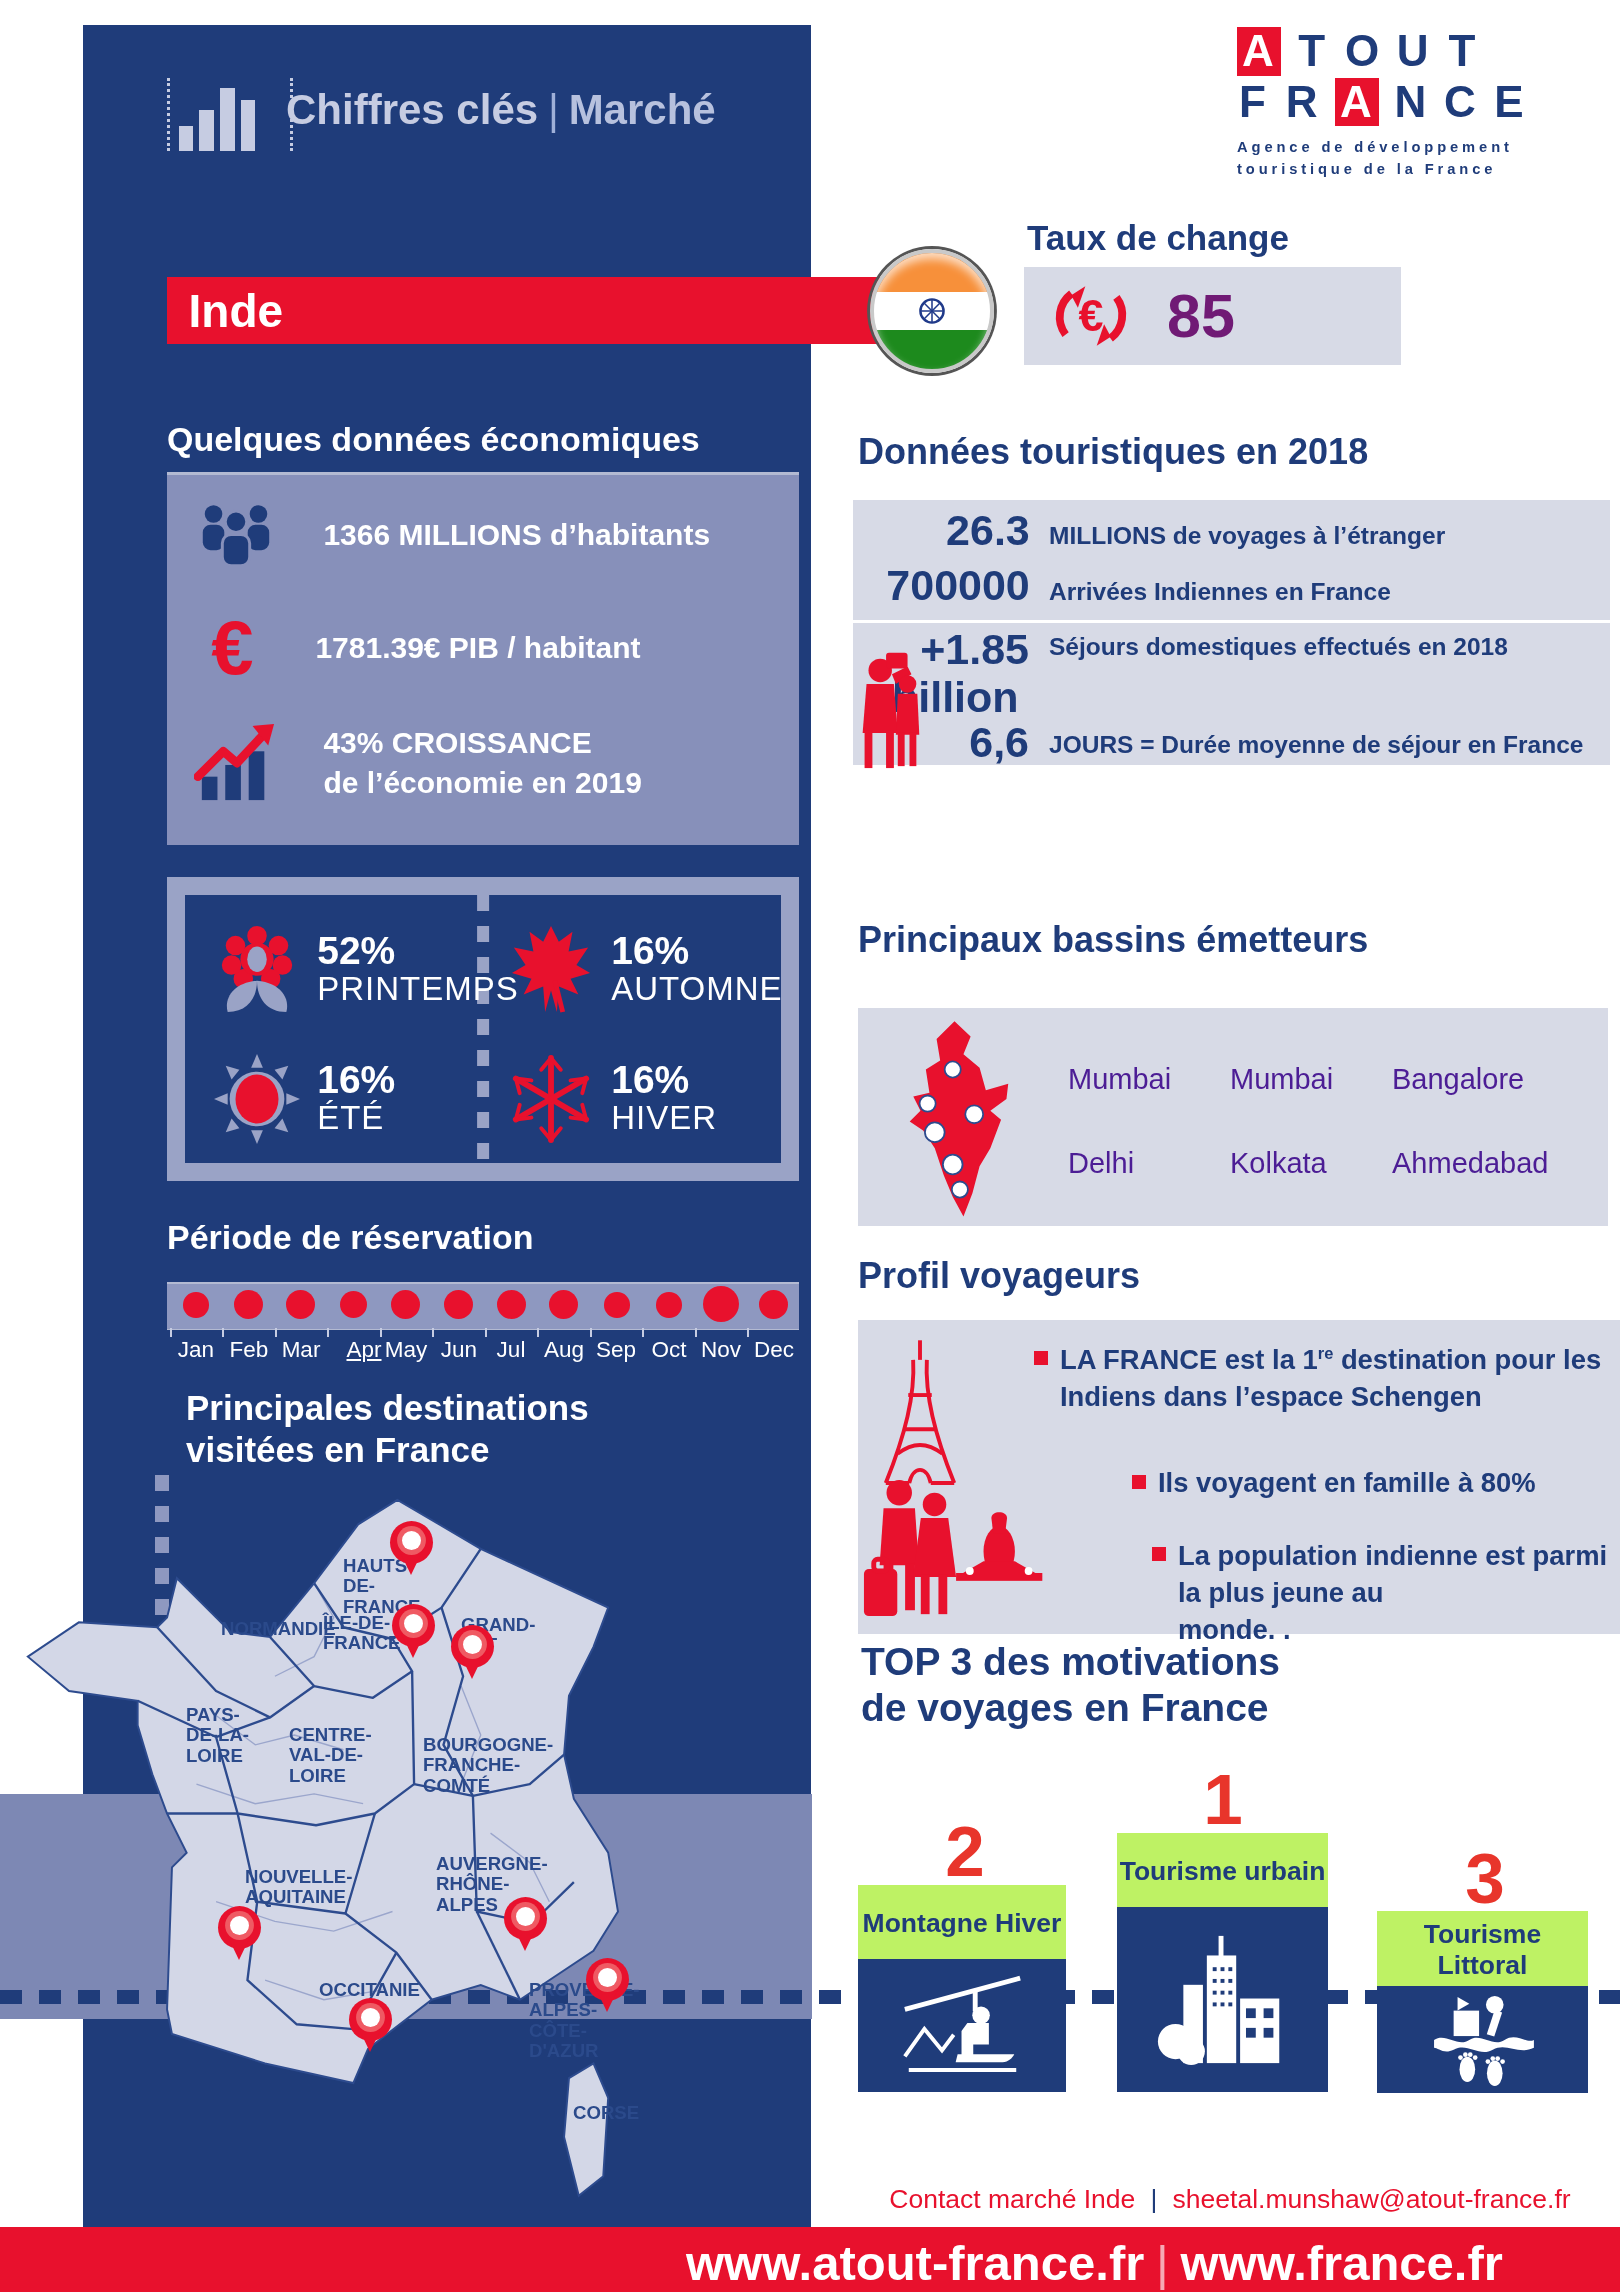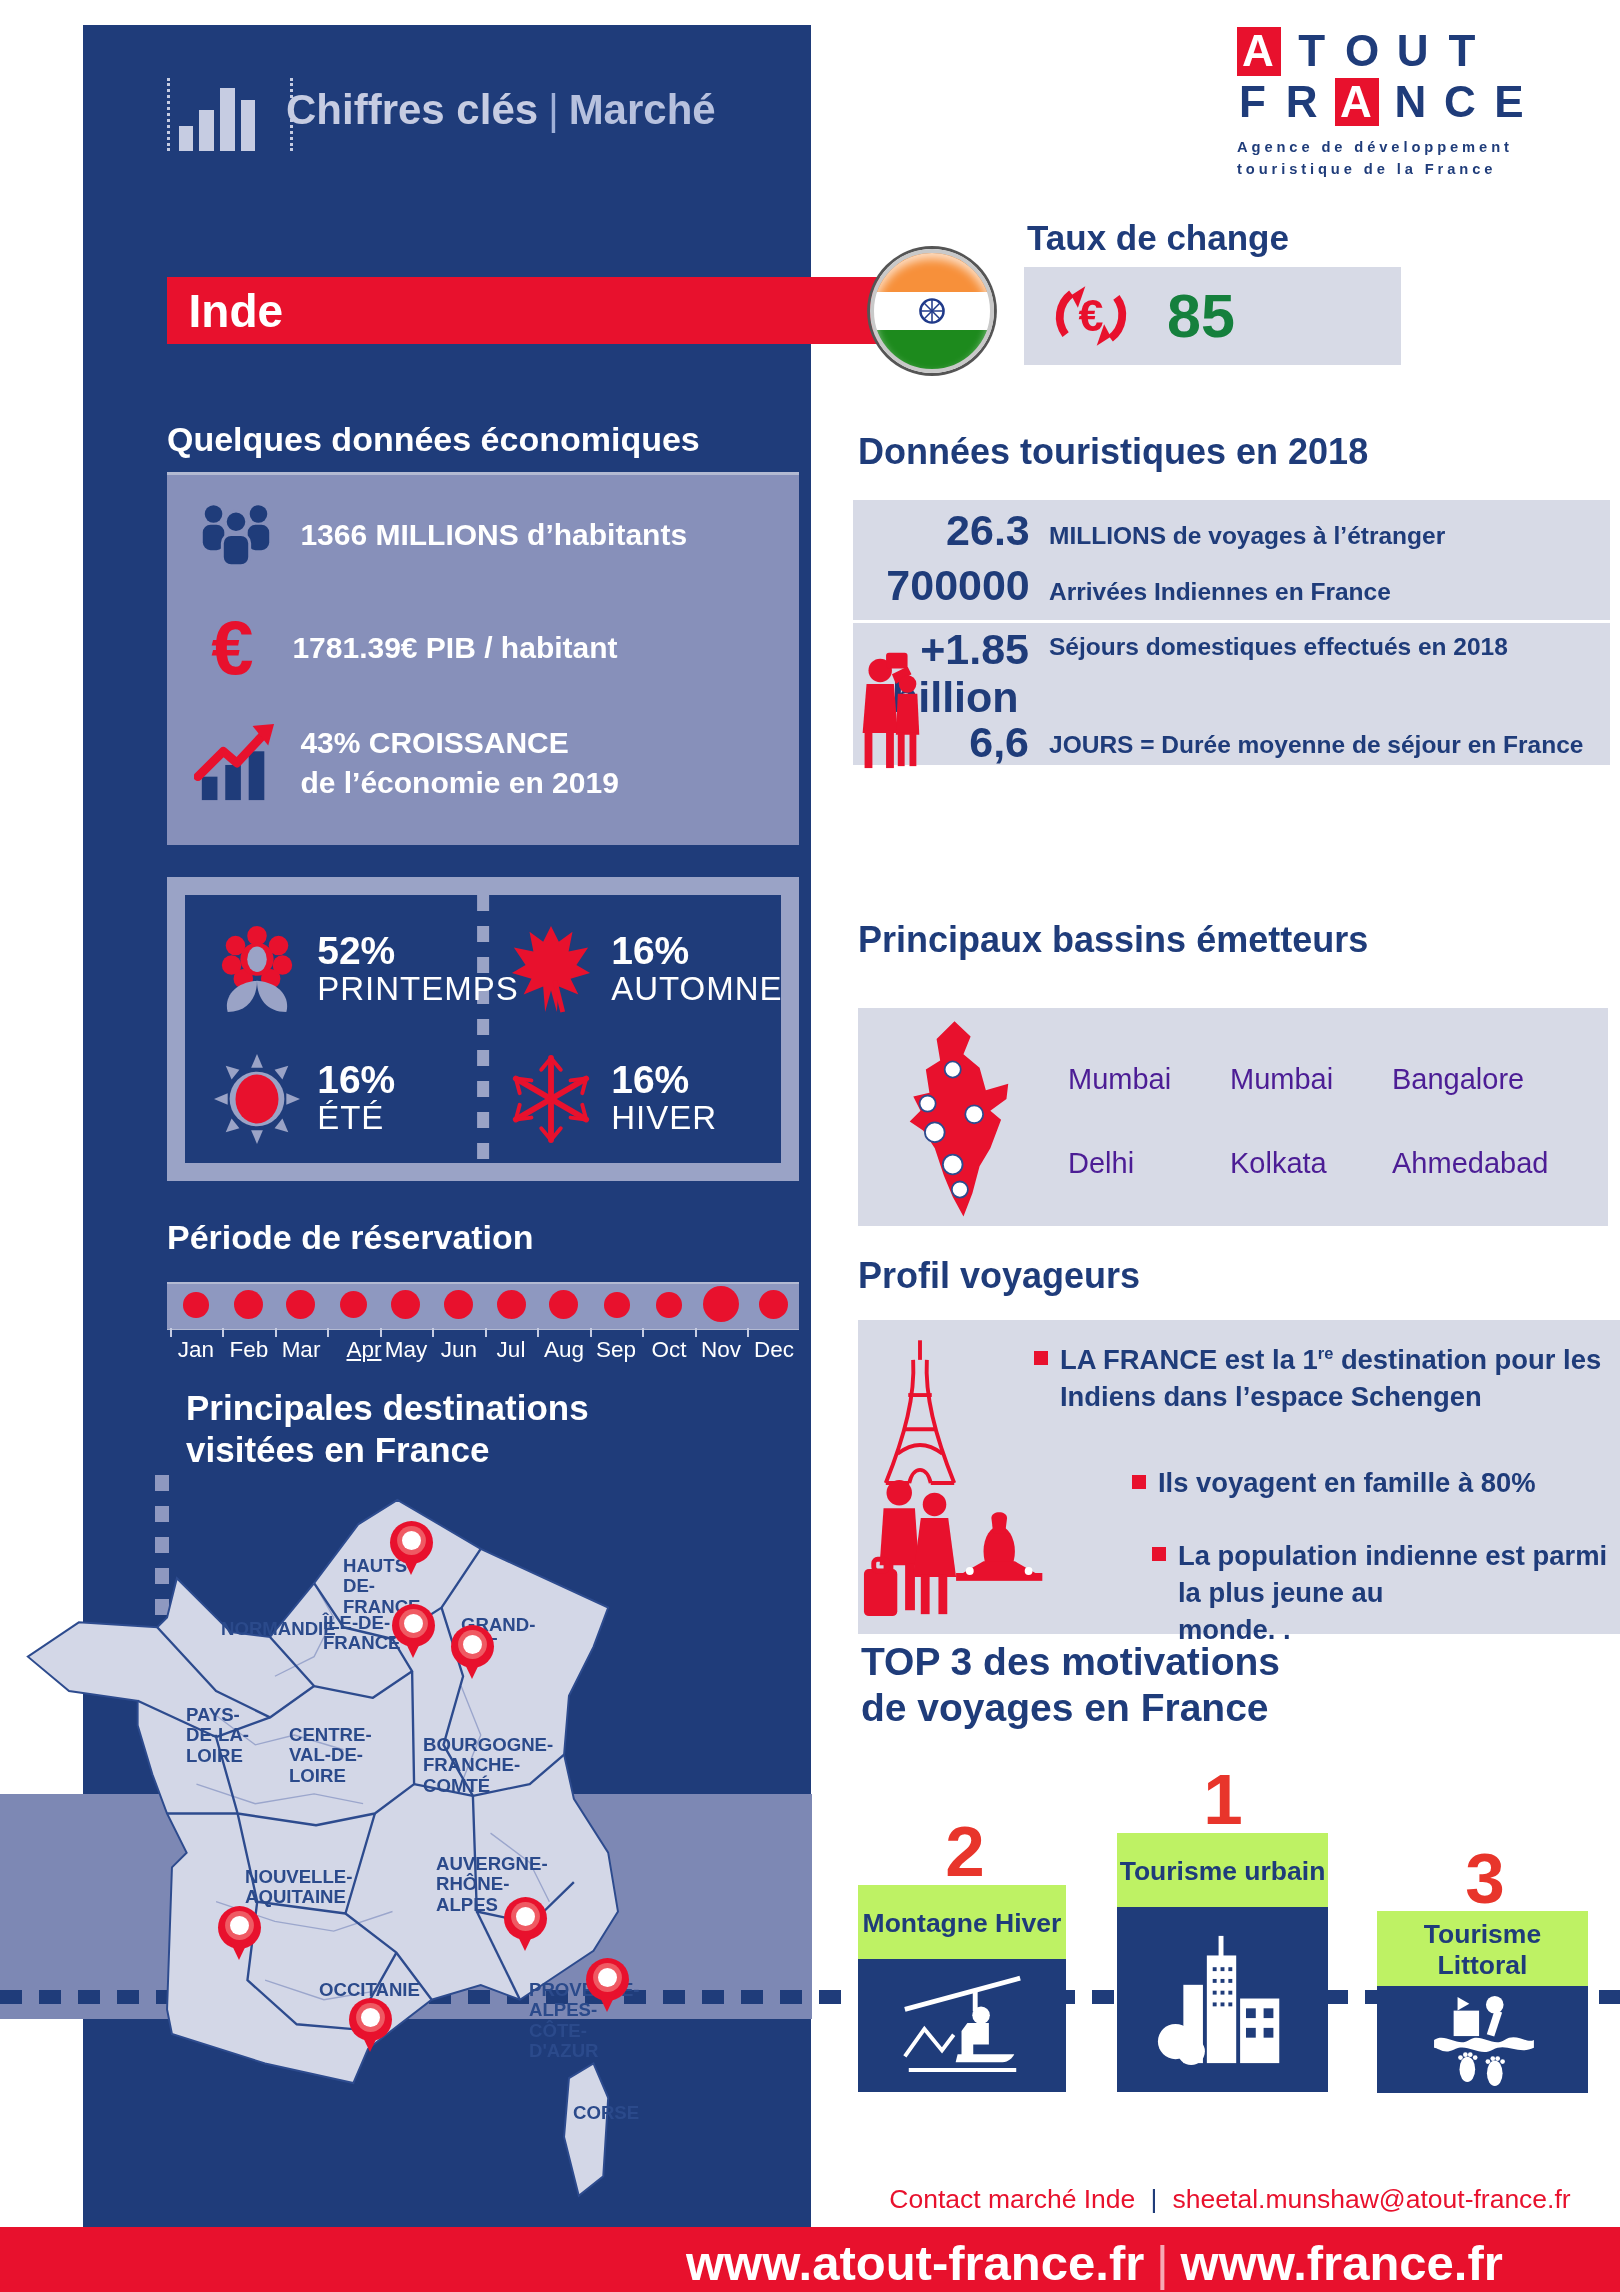--- a/index.html
+++ b/index.html
@@ -25,29 +25,29 @@
   .brand-line .ch{display:inline-block;min-width:33px;text-align:center;}
   .brand-line .ch.red{background:#e8112d;color:#ffffff;padding:0 4.9px;}
   .brand-tag{margin-top:9.8px;font-size:14.7px;font-weight:bold;letter-spacing:3.9px;color:#1f3c7a;line-height:1.5;}
   
   .flag{left:870px;top:249px;width:116px;height:116px;border-radius:50%;z-index:6;
         background:linear-gradient(180deg,#f7903a 0 34%,#ffffff 34% 66%,#1d8a1d 66% 100%);
         border:4.9px solid #c9c9c9;box-shadow:0 0 0 2.9px #555,inset 0 5.9px 9.8px rgba(255,255,255,.7);}
   .flag svg{position:absolute;left:50%;top:50%;transform:translate(-50%,-50%);}
   .exch-title{left:1027px;top:218px;font-size:35px;font-weight:bold;color:#1f3c7a;z-index:5;}
   .exch-box{left:1024px;top:267px;width:377px;height:98px;background:#d7dae6;z-index:5;display:flex;align-items:center;}
-  .exch-box .val{font-size:61px;font-weight:bold;color:#15803d;margin-left:27.4px;}
+  .exch-box .val{font-size:61px;font-weight:bold;color:#701a75;margin-left:27.4px;}
   
   .inde-banner{left:167px;top:277px;width:815px;height:67px;background:#e8112d;z-index:5;
                display:flex;align-items:center;}
   .inde-banner span{color:#ffffff;font-size:46px;font-weight:bold;margin-left:21.6px;}
   
   .econ-title{left:167px;top:420px;font-size:34px;font-weight:bold;color:#ffffff;z-index:4;}
   .econ-panel{left:167px;top:472px;width:632px;height:370px;background:#8790ba;border-top:3.9px solid #b3bad2;z-index:4;}
-  .econ-row{position:absolute;left:27.4px;display:flex;align-items:center;gap:22px;}
+  .econ-row{position:absolute;left:27.4px;display:flex;align-items:center;gap:45px;}
   .econ-text{font-size:30px;font-weight:bold;color:#ffffff;line-height:1.35;}
   .euro-glyph{font-size:76px;font-weight:bold;color:#e8112d;line-height:1;width:76px;text-align:center;}
   
   .seasons{left:167px;top:877px;width:632px;height:304px;background:#9aa3c6;z-index:4;}
   .seasons-inner{position:absolute;left:17.6px;top:17.6px;right:17.6px;bottom:17.6px;background:#1f3c7a;}
   .seasons-divider{position:absolute;left:50%;top:0;bottom:0;width:11.8px;transform:translateX(-50%);
           background:repeating-linear-gradient(180deg,#9aa3c6 0 15.7px,transparent 15.7px 31px);}
   .season-cell{position:absolute;display:flex;align-items:center;gap:17.6px;}
   .season-text .pct{font-size:39px;font-weight:bold;color:#ffffff;line-height:1;}
   .season-text .lab{font-size:33px;color:#ffffff;letter-spacing:1px;line-height:1.15;}

